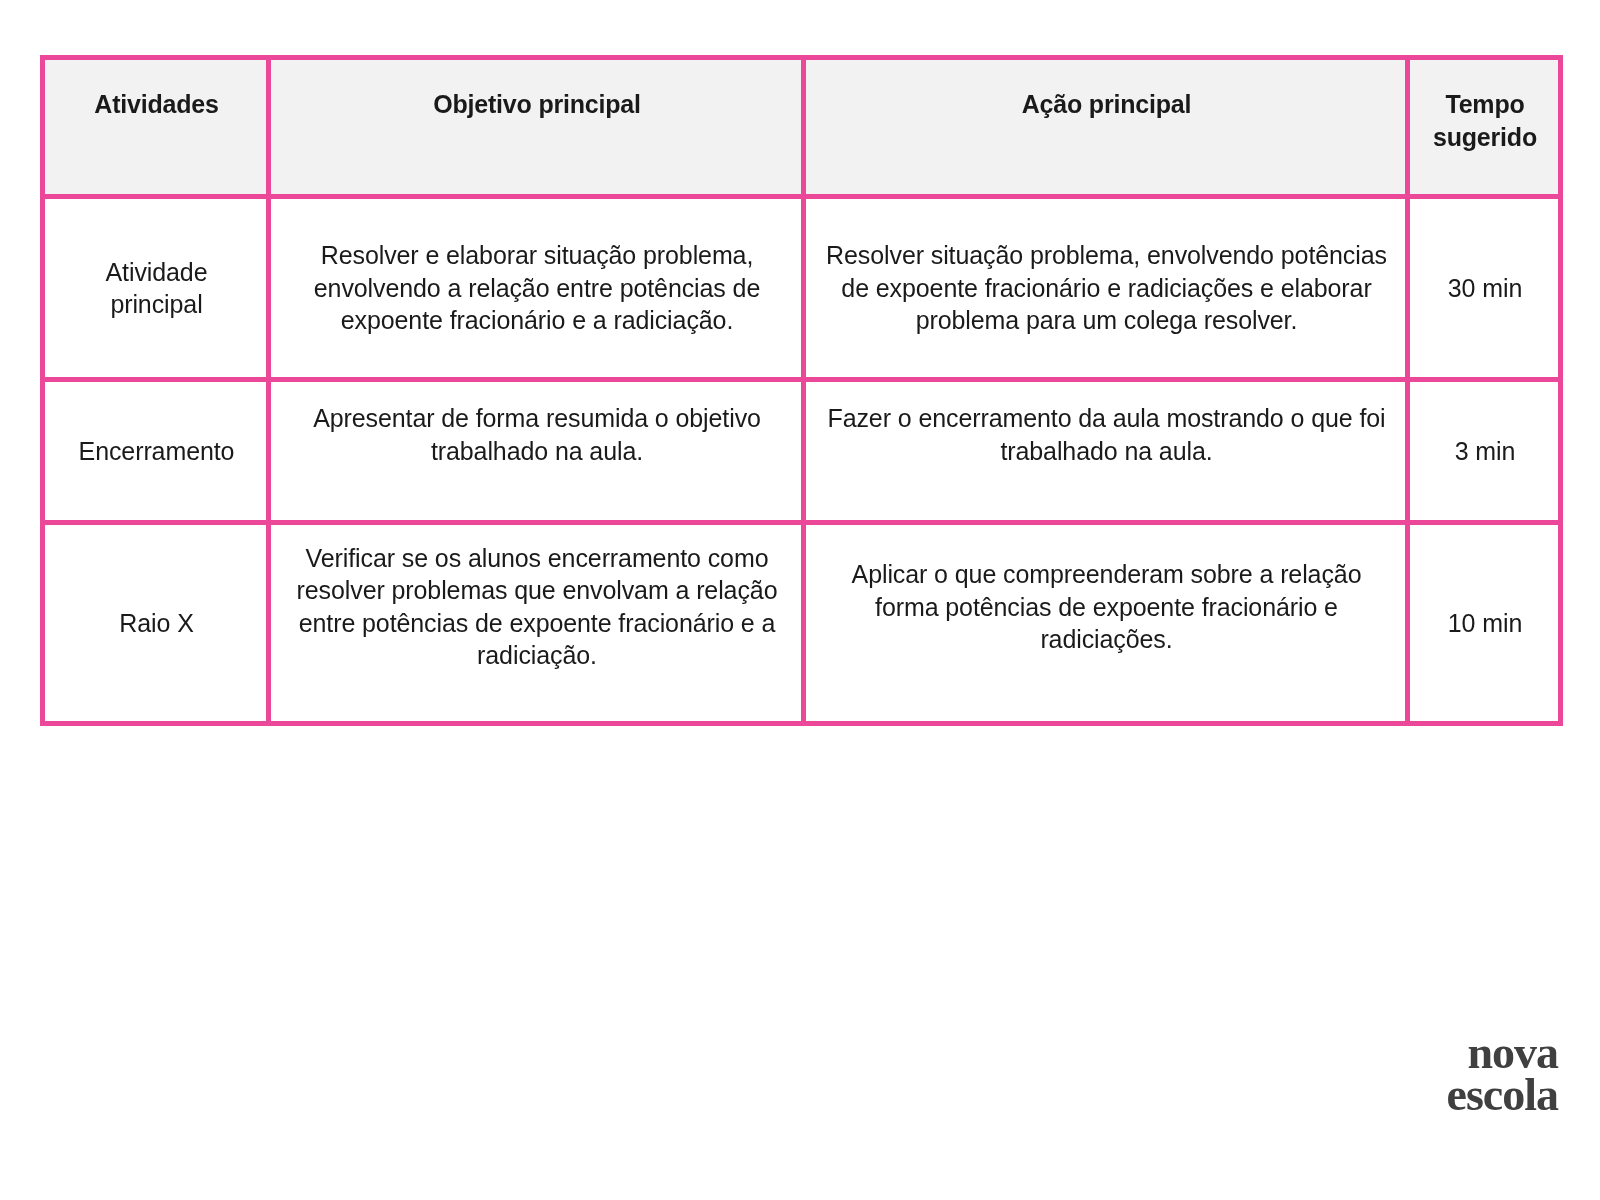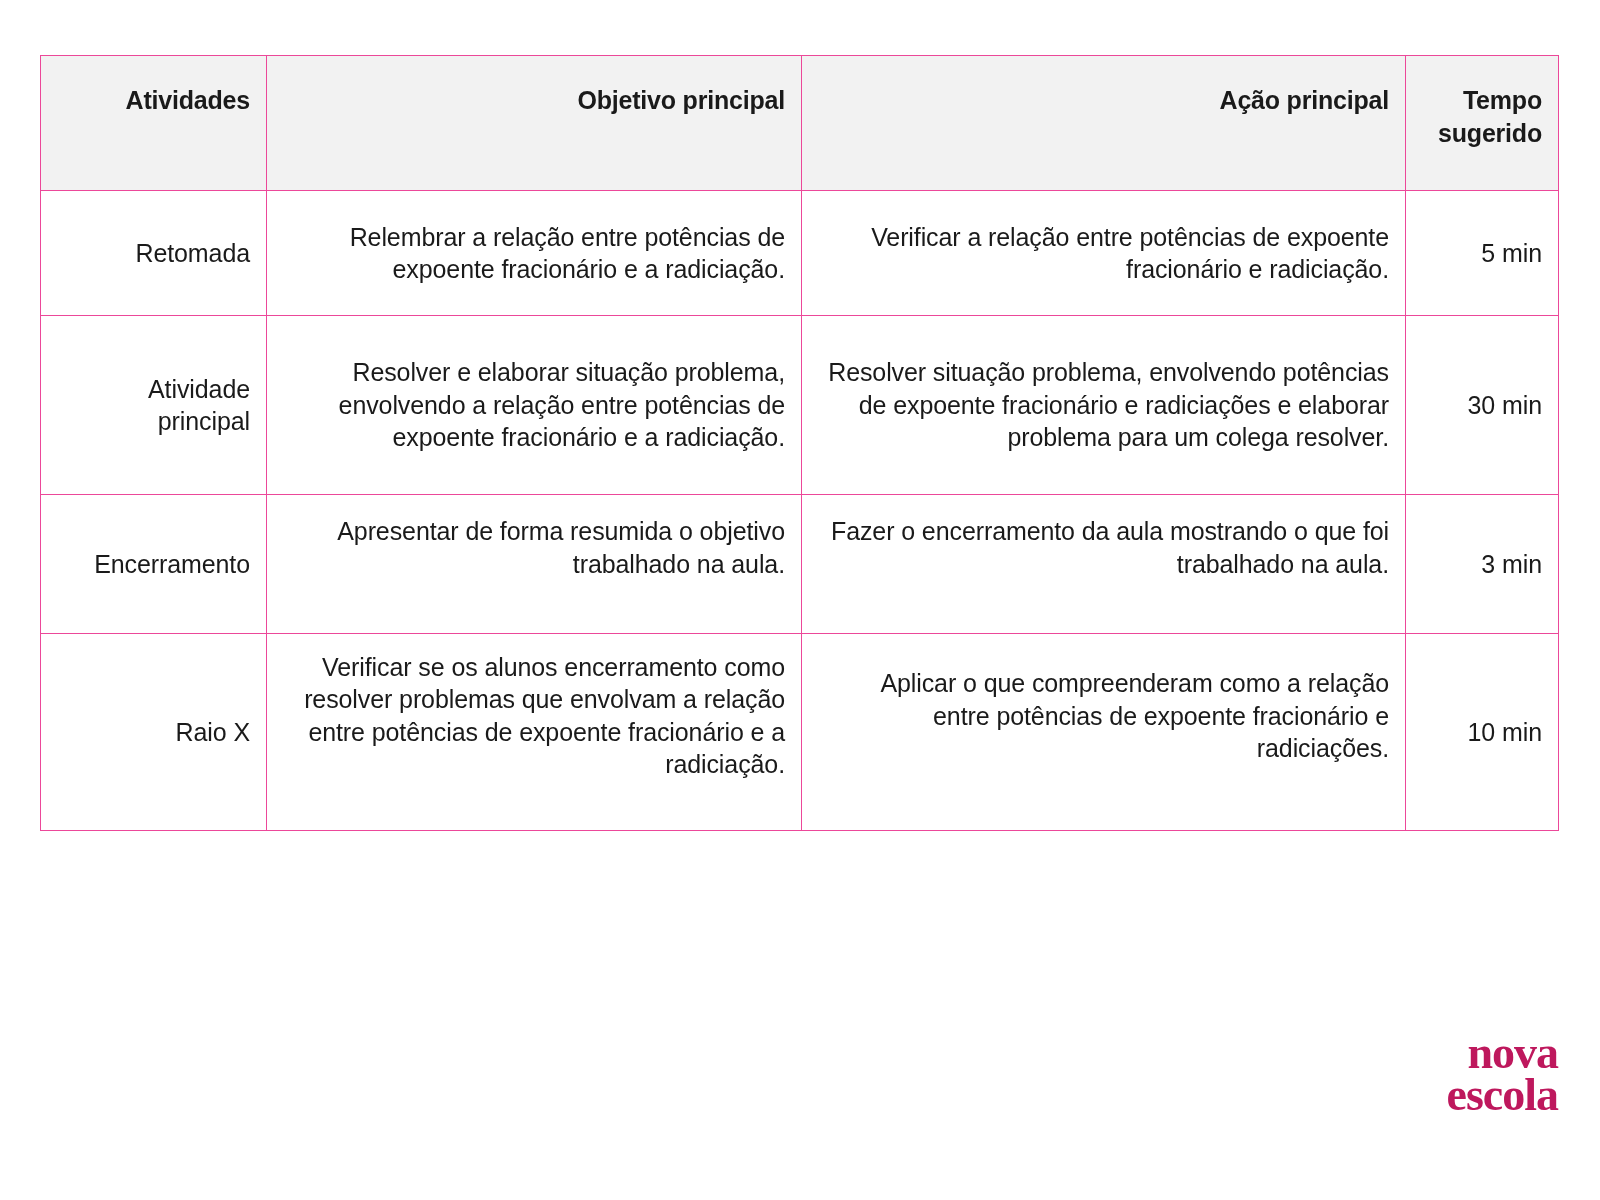--- a/index.html
+++ b/index.html
@@ -30,28 +30,28 @@
   }
 
   table.plan {
     border-collapse: collapse;
     width: 1518px;
     table-layout: fixed;
     background: #ffffff;
   }
 
   table.plan td, table.plan th {
-    border: 1px solid #ec4899;
+    border: 5px solid #ec4899;
     vertical-align: middle;
     padding: 14px 16px 14px 18px;
     font-size: 25px;
     line-height: 1.30;
     color: #1a1a1a;
     font-weight: normal;
-    text-align: right;
+    text-align: center;
     letter-spacing: -0.1px;
   }
 
   table.plan thead th {
     background: #f2f2f2;
     font-weight: bold;
     vertical-align: top;
     height: 92px;
     padding-top: 28px;
     font-size: 25px;
@@ -82,21 +82,21 @@
   .logo {
     position: absolute;
     right: 42px;
     top: 1032px;
     width: 180px;
     text-align: right;
     font-family: "Liberation Serif", "DejaVu Serif", serif;
     font-weight: bold;
     font-size: 46px;
     line-height: 0.92;
-    color: #be185d;
+    color: #404040;
     letter-spacing: -1px;
     user-select: none;
   }
   .logo .l1, .logo .l2 { display: block; }
 </style>
 </head>
 <body>
 
 <div class="page">
 
@@ -110,42 +110,36 @@
       </colgroup>
       <thead>
         <tr>
           <th>Atividades</th>
           <th>Objetivo principal</th>
           <th>Ação principal</th>
           <th>Tempo sugerido</th>
         </tr>
       </thead>
       <tbody>
-        <tr class="r1">
-          <td class="col-act">Retomada</td>
-          <td class="col-obj">Relembrar a relação entre potências de expoente fracionário e a radiciação.</td>
-          <td class="col-acao">Verificar a relação entre potências de expoente fracionário e radiciação.</td>
-          <td class="col-time">5 min</td>
-        </tr>
         <tr class="r2">
           <td class="col-act">Atividade principal</td>
           <td class="col-obj">Resolver e elaborar situação problema, envolvendo a relação entre potências de expoente fracionário e a radiciação.</td>
           <td class="col-acao">Resolver situação problema, envolvendo potências de expoente fracionário e radiciações e elaborar problema para um colega resolver.</td>
           <td class="col-time">30 min</td>
         </tr>
         <tr class="r4">
           <td class="col-act">Encerramento</td>
           <td class="col-obj just">Apresentar de forma resumida o objetivo trabalhado na aula.</td>
           <td class="col-acao just">Fazer o encerramento da aula mostrando o que foi trabalhado na aula.</td>
           <td class="col-time">3 min</td>
         </tr>
         <tr class="r5">
           <td class="col-act">Raio X</td>
           <td class="col-obj just">Verificar se os alunos encerramento como resolver problemas que envolvam a relação entre potências de expoente fracionário e a radiciação.</td>
-          <td class="col-acao just">Aplicar o que compreenderam como a relação entre potências de expoente fracionário e radiciações.</td>
+          <td class="col-acao just">Aplicar o que compreenderam sobre a relação forma potências de expoente fracionário e radiciações.</td>
           <td class="col-time">10 min</td>
         </tr>
       </tbody>
     </table>
   </div>
 
   <div class="logo">
     <span class="l1">nova</span>
     <span class="l2">escola</span>
   </div>

